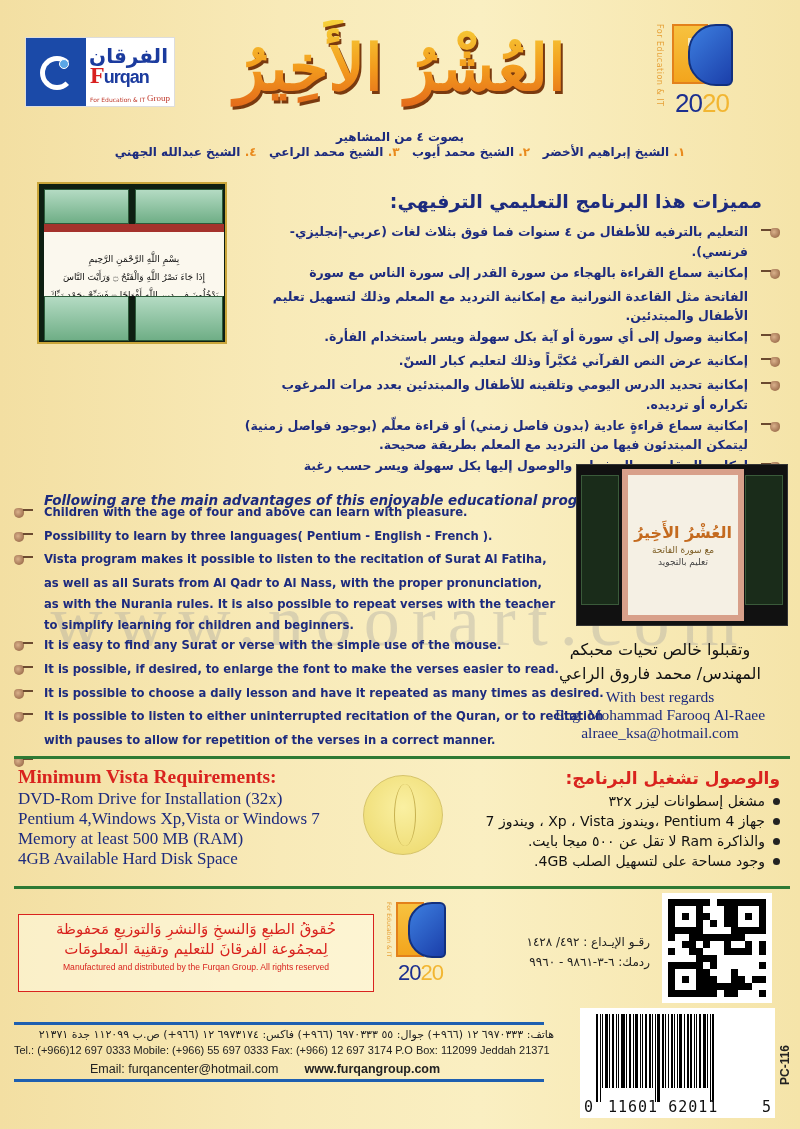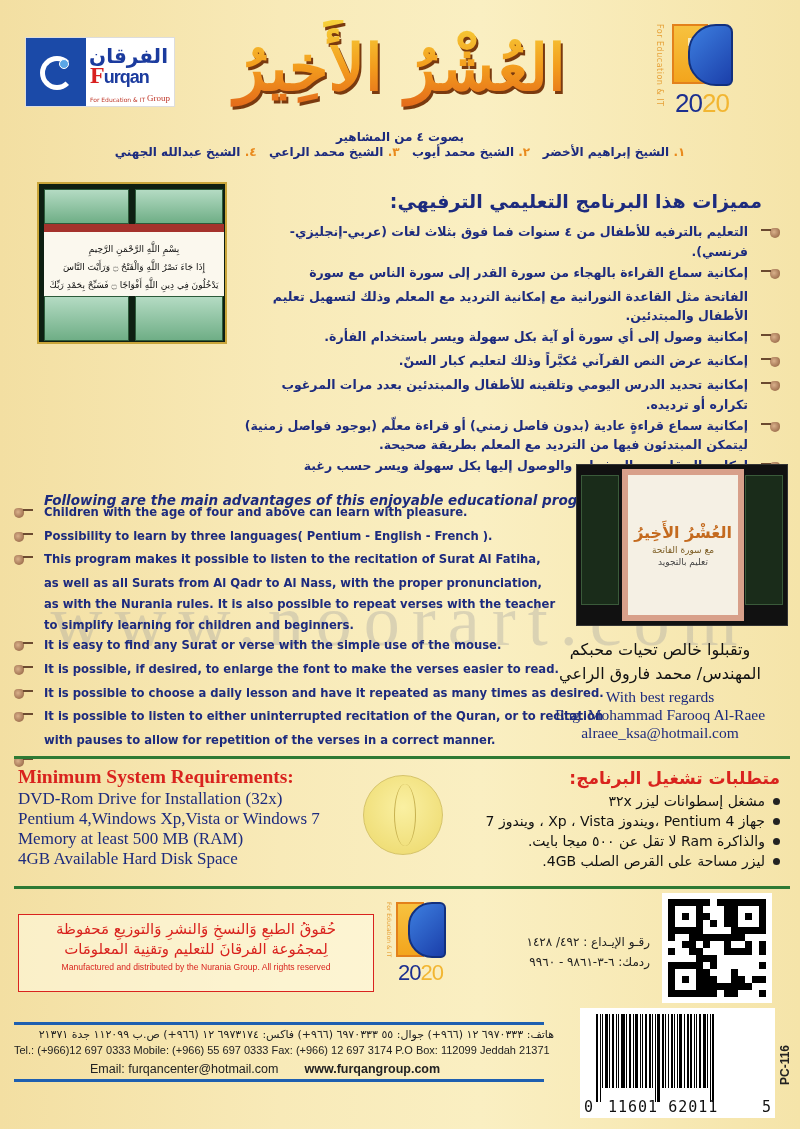--- a/index.html
+++ b/index.html
@@ -101,21 +101,21 @@
   .screenshot1 .panel {
     position: absolute; background: linear-gradient(180deg, #b4dbc3, #6fae86); border: 1px solid #2c5b3a;
   }
   .screenshot1 .p1 { left: 5px; top: 5px; width: 85px; height: 35px; }
   .screenshot1 .p2 { left: 96px; top: 5px; width: 88px; height: 35px; }
   .screenshot1 .p3 { left: 5px; top: 112px; width: 85px; height: 45px; }
   .screenshot1 .p4 { left: 96px; top: 112px; width: 88px; height: 45px; }
   .screenshot1 .page {
     position: absolute; left: 5px; top: 40px; width: 180px; height: 72px;
     background: #fbf8ee; border-top: 8px solid #a5322c;
-    font-size: 9px; color: #111; direction: rtl; text-align: center; padding-top: 8px; line-height: 18px;
+    font-size: 9px; color: #111; direction: rtl; text-align: center; padding-top: 18px; line-height: 18px;
   }
 
   .features-title {
     right: 38px; top: 190px; direction: rtl; font-size: 19px; font-weight: bold; color: #1d2b7e;
   }
   .ar-list { right: 20px; top: 222px; width: 540px; direction: rtl; }
   .ar-item { display: flex; align-items: flex-start; font-size: 12.5px; font-weight: bold; line-height: 19.5px; color: #1d2b7e; margin-bottom: 1.5px; }
   .ar-item .hand { flex: 0 0 24px; }
   .ar-item .txt { flex: 1; padding-right: 8px; }
   .hand-icon {
@@ -317,21 +317,21 @@
   <div class="en-item">
       <span class="hand"><span class="hand-icon hand-ltr"></span></span>
       <span class="txt">Children with the age of four and above can learn with pleasure.</span>
     </div>
   <div class="en-item">
       <span class="hand"><span class="hand-icon hand-ltr"></span></span>
       <span class="txt">Possibility to learn by three languages( Pentium - English - French ).</span>
     </div>
   <div class="en-item">
       <span class="hand"><span class="hand-icon hand-ltr"></span></span>
-      <span class="txt">This program makes it possible to listen to the recitation of Surat Al Fatiha,</span>
+      <span class="txt">Vista program makes it possible to listen to the recitation of Surat Al Fatiha,</span>
     </div>
   <div class="en-item cont">
       <span class="hand"></span>
       <span class="txt">as well as all Surats from Al Qadr to Al Nass, with the proper pronunciation,</span>
     </div>
   <div class="en-item cont">
       <span class="hand"></span>
       <span class="txt">as with the Nurania rules. It is also possible to repeat verses with the teacher</span>
     </div>
   <div class="en-item cont">
@@ -379,57 +379,57 @@
 </div>
 <div class="abs regards-en">
   <div>With best regards</div>
   <div>Eng. Mohammad Farooq Al-Raee</div>
   <div>alraee_ksa@hotmail.com</div>
 </div>
 
 <div class="abs rule-green" style="top:756px;"></div>
 
 <div class="abs req-en">
-  <div class="title">Minimum System Requirements:</div>
+  <div class="title">Minimum Vista Requirements:</div>
   <div class="row">DVD-Rom Drive for Installation (32x)</div>
   <div class="row">Pentium 4,Windows Xp,Vista or Windows 7</div>
   <div class="row">Memory at least 500 MB (RAM)</div>
   <div class="row">4GB Available Hard Disk Space</div>
 </div>
 
 <div class="abs disc-emboss">
     <div class="star"></div>
   </div>
 
 <div class="abs req-ar">
-  <div class="title">متطلبات تشغيل البرنامج:</div>
+  <div class="title">والوصول تشغيل البرنامج:</div>
   <div class="row">
       <span class="bullet"></span>
       <span>مشغل إسطوانات ليزر ٣٢x</span>
     </div>
   <div class="row">
       <span class="bullet"></span>
       <span>جهاز Pentium 4 ،ويندوز Xp ، Vista ، ويندوز 7</span>
     </div>
   <div class="row">
       <span class="bullet"></span>
       <span>والذاكرة Ram لا تقل عن ٥٠٠ ميجا بايت.</span>
     </div>
   <div class="row">
       <span class="bullet"></span>
-      <span>ليزر مساحة على القرص الصلب 4GB.</span>
+      <span>وجود مساحة على لتسهيل الصلب 4GB.</span>
     </div>
 </div>
 
 <div class="abs rule-green" style="top:886px;"></div>
 
 <div class="abs copyright-box">
   <div class="ar">حُقوقُ الطبعِ وَالنسخِ وَالنشرِ وَالتوزيعِ مَحفوظة</div>
   <div class="ar">لِمجمُوعة الفرقانَ للتعليم وتقنِية المعلومَات</div>
-  <div class="en">Manufactured and distributed by the Nurania Group. All rights reserved</div>
+  <div class="en">Manufactured and distributed by the Furqan Group. All rights reserved</div>
 </div>
 
 <div class="abs fg-logo-small">
   <div class="vert">For Education &amp; IT</div>
   <div class="F"></div>
   <div class="G"></div>
   <div class="year"><span class="y1">20</span><span class="y2">20</span></div>
 </div>
 
 <div class="abs deposit">

